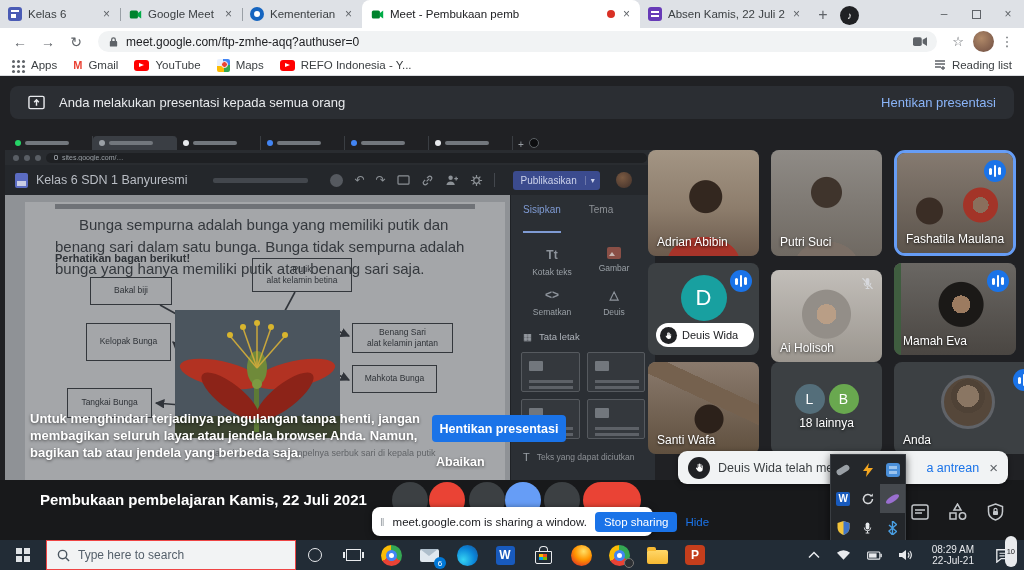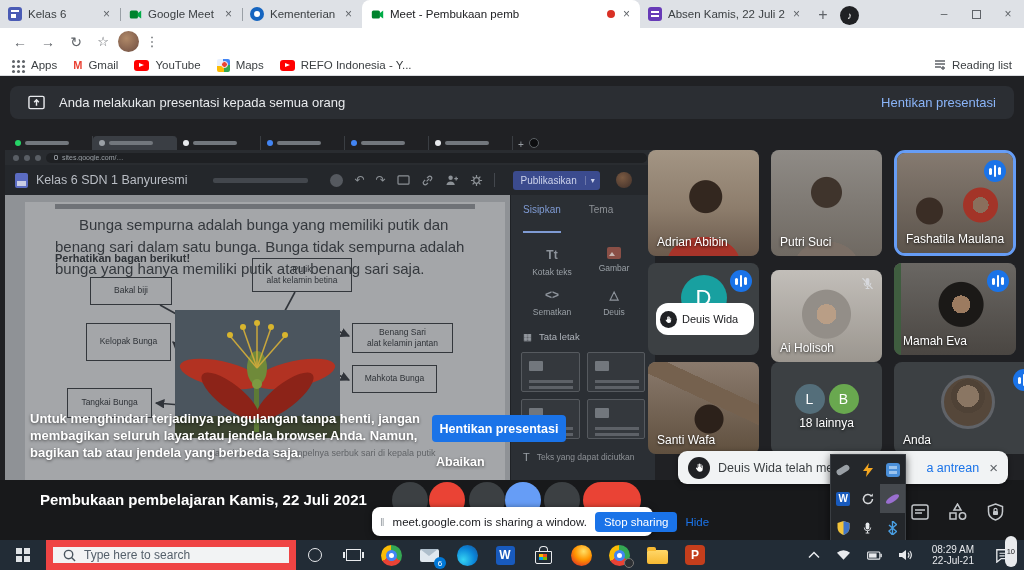--- a/index.html
+++ b/index.html
@@ -136,21 +136,21 @@
   .p5{background:radial-gradient(circle at 50% 48%,#b99e86 0 10px,#938e88 10px 24px,rgba(0,0,0,0) 25px),linear-gradient(180deg,#c2beb9,#9b968f)}
   .p6{background:radial-gradient(circle at 55% 45%,#9c7b60 0 9px,#1b1917 9px 22px,rgba(0,0,0,0) 23px),linear-gradient(90deg,#3f5d3f 0 7px,rgba(0,0,0,0) 7px),linear-gradient(180deg,#6a6763,#4a4642)}
   .p7{background:radial-gradient(circle at 55% 62%,#2c211a 0 14px,rgba(0,0,0,0) 15px),linear-gradient(25deg,rgba(0,0,0,0) 56%,#75614e 56% 70%,rgba(0,0,0,0) 70%),linear-gradient(180deg,#8a7a6d,#60503f)}
   .tname{position:absolute;left:9px;bottom:7px;color:#fff;font-size:12px;font-weight:500;text-shadow:0 1px 3px rgba(0,0,0,.85);white-space:nowrap}
   .tname-c{left:0;right:0;bottom:24px;text-align:center}
   .audio{position:absolute;top:7px;right:7px;width:22px;height:22px;border-radius:50%;background:#1a73e8;display:flex;align-items:center;justify-content:center;gap:2px}
   .audio i{width:2.5px;border-radius:2px;background:#fff}
   .audio i:nth-child(1){height:7px}.audio i:nth-child(2){height:12px}.audio i:nth-child(3){height:8px}
   .micoff{position:absolute;top:6px;right:7px;opacity:.9}
   .davatar{position:absolute;left:50%;top:38%;transform:translate(-50%,-50%);width:46px;height:46px;border-radius:50%;background:#18a0a0;color:#fff;font-size:22px;display:flex;align-items:center;justify-content:center}
-  .pill{position:absolute;left:8px;bottom:20px;height:32px;background:#fff;border-radius:12px;display:flex;align-items:center;gap:5px;padding:0 16px 0 4px}
+  .pill{position:absolute;left:8px;bottom:8px;height:24px;background:#fff;border-radius:12px;display:flex;align-items:center;gap:5px;padding:0 16px 0 4px}
   .pill-ic{width:17px;height:17px;border-radius:50%;background:#202124;display:flex;align-items:center;justify-content:center}
   .pill-name{font-size:11px;color:#202124;font-weight:500;white-space:nowrap}
   .minis{position:absolute;left:0;right:0;top:22px;display:flex;justify-content:center;gap:4px}
   .mini{width:30px;height:30px;border-radius:50%;color:#fff;font-size:14px;display:flex;align-items:center;justify-content:center}
   .mL{background:#546e7a}.mB{background:#69a84f}
   .you-av{position:absolute;left:50%;top:44%;transform:translate(-50%,-50%);width:54px;height:54px;border-radius:50%;border:3px solid #606368;background:radial-gradient(circle at 50% 38%,#8a7663 0 11px,#4f4236 11px 17px,#55473a 17px)}
 
   .mtitle{position:absolute;left:40px;top:491px;color:#fff;font-size:15px;font-weight:bold}
   .ctl{position:absolute;top:482px;width:36px;height:36px;border-radius:50%}
   .c1{left:392px;background:#3c4043}.c2{left:429px;background:#ea4335}.c3{left:469px;background:#3c4043}
@@ -178,21 +178,21 @@
   .pi-blue{width:14px;height:14px;background:#4a8fd9;border-radius:3px;position:relative}
   .pi-blue:before{content:"";position:absolute;left:3px;top:3px;width:8px;height:3px;background:#9cc4ee;box-shadow:0 5px 0 #9cc4ee}
   .pi-w{width:14px;height:14px;background:#185abd;border-radius:2px;color:#fff;font-size:10px;font-weight:bold;display:flex;align-items:center;justify-content:center}
   .pi-feather{width:15px;height:6px;border-radius:50% 80% 50% 80%;background:#9a6fd0;transform:rotate(-38deg)}
 
   
   .taskbar{position:absolute;left:0;top:540px;width:1024px;height:30px;background:#222c36;display:flex;align-items:center;z-index:6}
   .tb-start{width:46px;height:30px;display:flex;align-items:center;justify-content:center}
   .winlogo{width:14px;height:14px;display:grid;grid-template-columns:1fr 1fr;gap:1.5px}
   .winlogo i{background:#dfe3e6}
-  .tb-search{width:250px;height:30px;background:#f2f3f4;border:7px solid #ef4444;display:flex;align-items:center;gap:8px;padding:0 10px;font-size:12px;color:#55606b}
+  .tb-search{width:250px;height:30px;background:#f2f3f4;border:1px solid #ef4444;display:flex;align-items:center;gap:8px;padding:0 10px;font-size:12px;color:#55606b}
   .tb-ic{width:38px;height:30px;display:flex;align-items:center;justify-content:center;position:relative}
   .ring{width:14px;height:14px;border:1.5px solid #e8eaed;border-radius:50%}
   .tview{width:15px;height:12px;border:1.5px solid #e8eaed;position:relative}
   .tview:before{content:"";position:absolute;left:-4px;top:2px;width:2px;height:6px;background:#e8eaed}
   .tview:after{content:"";position:absolute;right:-4px;top:2px;width:2px;height:6px;background:#e8eaed}
   .ic-chrome{width:21px;height:21px;border-radius:50%;background:conic-gradient(from 120deg,#ea4335 0 120deg,#fbbc05 0 240deg,#34a853 0 360deg);position:relative}
   .ic-chrome i{position:absolute;inset:5px;background:#fff;border:3px solid #4285f4;border-radius:50%}
   .b2{position:absolute;right:4px;bottom:2px;width:10px;height:10px;border-radius:50%;background:#2c2f33;border:1px solid #777}
   .ic-mail{width:19px;height:13px;background:#dfe7ee;border-radius:2px;position:relative}
   .ic-mail:before{content:"";position:absolute;left:0;top:0;border-left:9.5px solid transparent;border-right:9.5px solid transparent;border-top:7px solid #aebecb}
@@ -263,20 +263,31 @@
           <span class="sq"></span>
         </span>
       <span class="wbtn">×</span>
     </div>
   </div>
 
   <div class="toolbar">
     <span class="nav">←</span>
     <span class="nav">→</span>
     <span class="nav">↻</span>
+    <div class="omnibox">
+      <svg width="11" height="12" viewBox="0 0 12 13">
+          <rect x="2" y="5.5" width="8" height="6" rx="1" fill="#5f6368"></rect>
+          <path d="M4 5.5V4a2 2 0 0 1 4 0v1.5" stroke="#5f6368" stroke-width="1.4" fill="none"></path>
+        </svg>
+      <span class="url">meet.google.com/ftp-zmhe-aqq?authuser=0</span>
+      <svg width="14" height="11" viewBox="0 0 16 12">
+          <rect x="0" y="1" width="10" height="10" rx="2" fill="#5f6368"></rect>
+          <path d="M11 4l5-3v10l-5-3z" fill="#5f6368"></path>
+        </svg>
+    </div>
     <span class="star">☆</span>
     <div class="prof"></div>
     <span class="menu3">⋮</span>
   </div>
 
   <div class="bookmarks">
     <div class="bm">
         <span class="ic-apps"></span>
         <span>Apps</span>
       </div>

